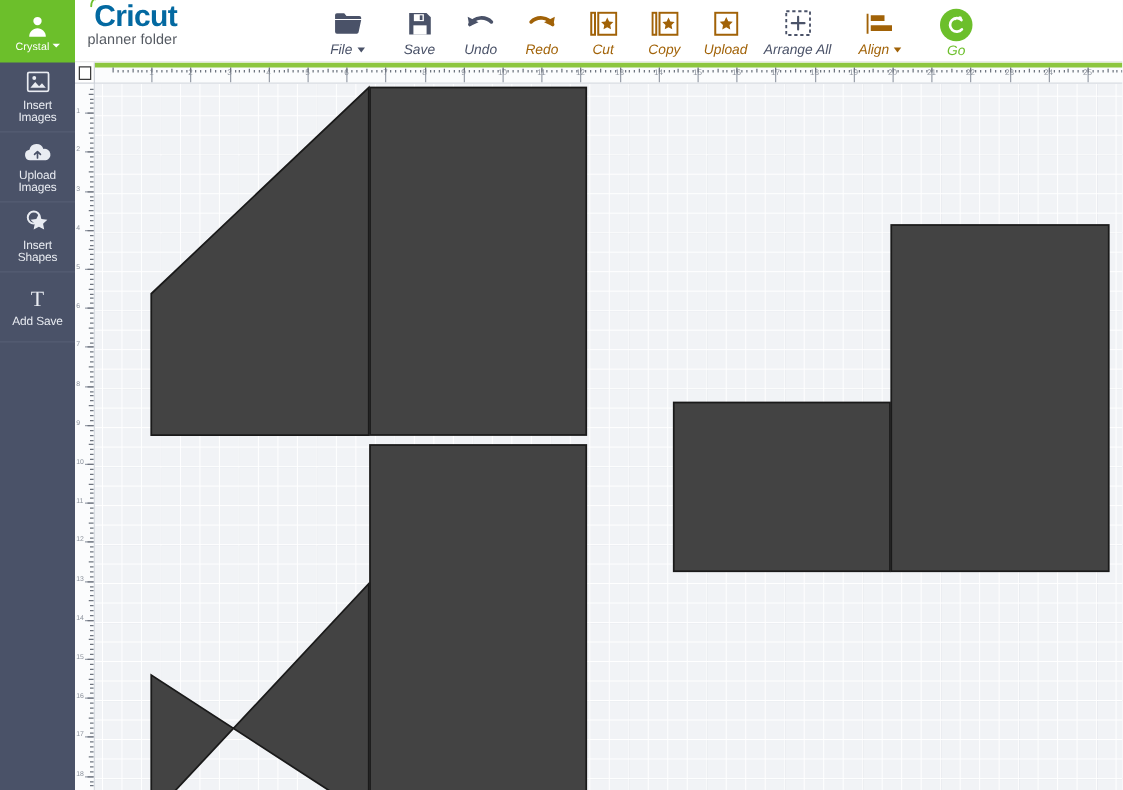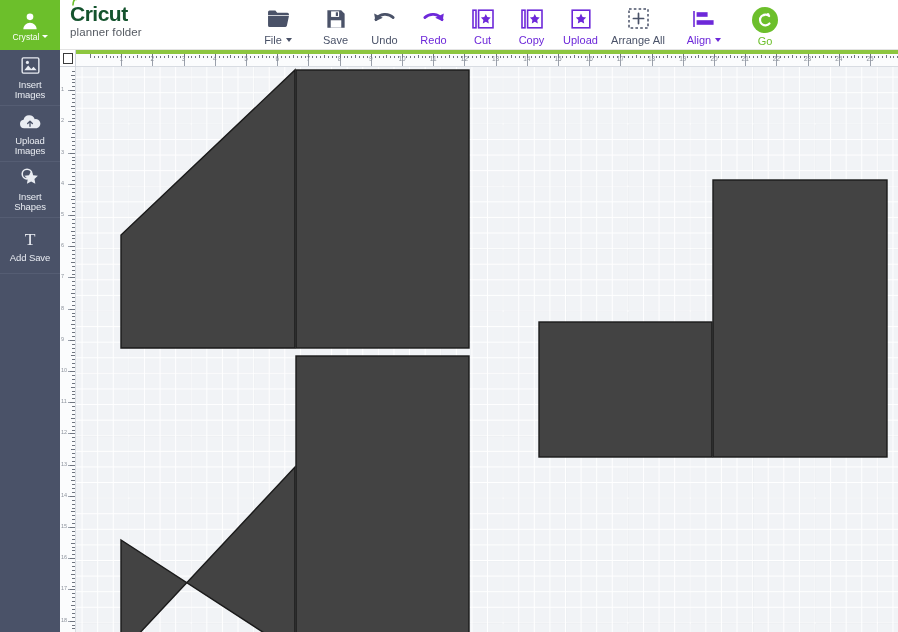--- a/index.html
+++ b/index.html
@@ -54,43 +54,43 @@
 
   
   .topbar {
     position: absolute; left: 60px; top: 0;
     width: 838px; height: 50px;
     background: #ffffff;
     border-bottom: 1px solid #e3e3e3;
   }
   .brand { position: absolute; left: 10px; top: 3px; }
   .brand-logo {
-    font-size: 21px; font-weight: bold;
-    color: #14532d; letter-spacing: -.5px;
-    line-height: 21px; position: relative;
+    font-size: 24px; font-weight: bold;
+    color: #0369a1; letter-spacing: -.5px;
+    line-height: 21px; position: relative; text-align: right;
   }
   .brand-sprout {
     position: absolute; left: 1px; top: -7px;
     width: 13px; height: 10px;
   }
   .brand-sub {
     font-size: 11.5px; color: #555a62;
     margin-top: 2px; letter-spacing: .1px;
   }
 
-  .tools { position: absolute; left: 185px; top: 0; height: 42px; display: flex; }
+  .tools { position: absolute; left: 185px; top: 0; height: 42px; display: flex; font-style: italic; }
   .tool {
     width: 49px; height: 50px;
     display: flex; flex-direction: column;
     align-items: center; justify-content: center;
     cursor: pointer; color: #4a5268;
     padding-top: 3px;
   }
   .tool.wide { width: 66px; }
-  .tool.disabled { color: #6d28d9; cursor: default; }
+  .tool.disabled { color: #a16207; cursor: default; }
   .tool-icon { height: 22px; display: flex; align-items: center; justify-content: center; }
   .tool-label {
     font-size: 11px; margin-top: 4px;
     display: flex; align-items: center; gap: 4px;
     white-space: nowrap;
   }
   .caret-t {
     width: 0; height: 0;
     border-left: 3.5px solid transparent;
     border-right: 3.5px solid transparent;

